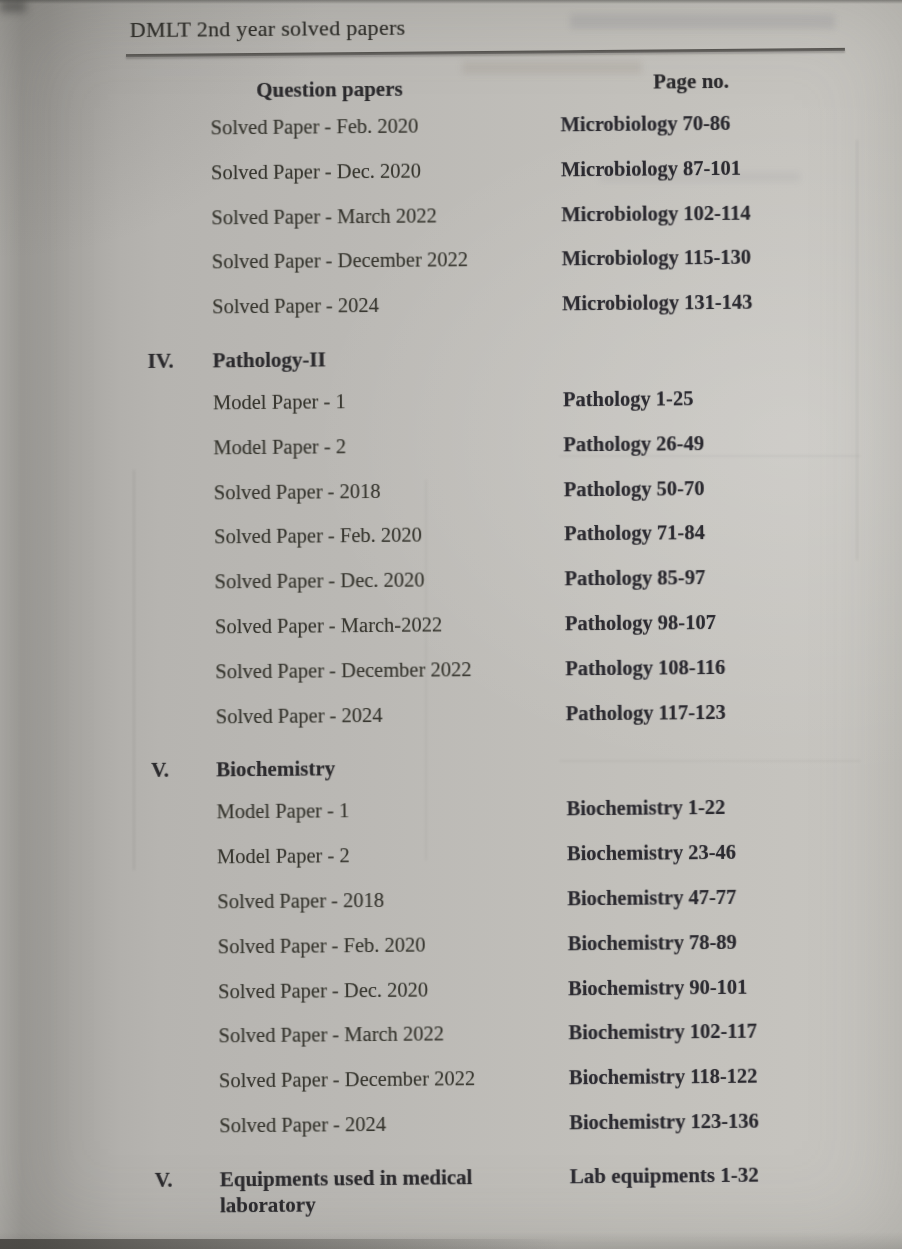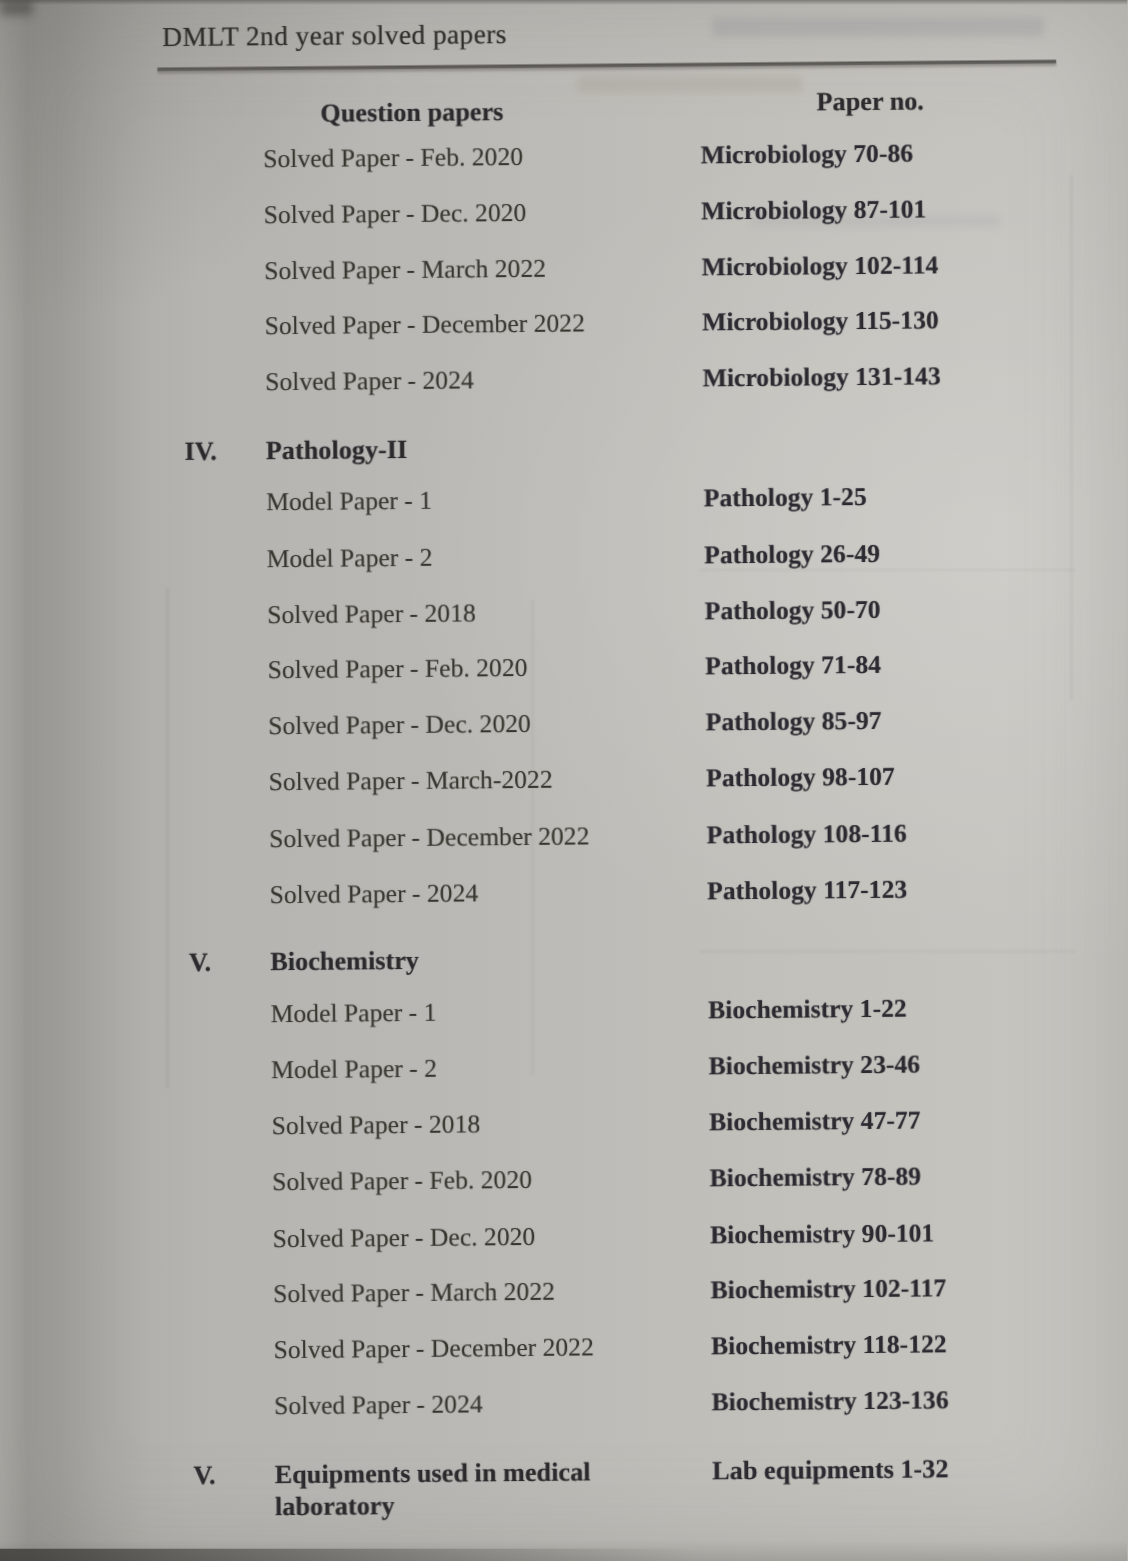--- a/index.html
+++ b/index.html
@@ -85,21 +85,21 @@
 <div class="ghost g3"></div>
 <div class="gv1"></div>
 <div class="gv2"></div>
 <div class="gh1"></div>
 <div class="gh2"></div>
 
 <div class="content">
   <div class="book-title">DMLT 2nd year solved papers</div>
   <div class="title-rule"></div>
   <div class="col-head left">Question papers</div>
-  <div class="col-head right">Paper no.</div>
+  <div class="col-head right">Page no.</div>
   <div id="sections">
       <div class="row">
         <div class="paper-label">Solved Paper - Feb. 2020</div>
         <div class="page-label">Microbiology 70-86</div>
       </div>
       <div class="row">
         <div class="paper-label">Solved Paper - Dec. 2020</div>
         <div class="page-label">Microbiology 87-101</div>
       </div>
       <div class="row">

